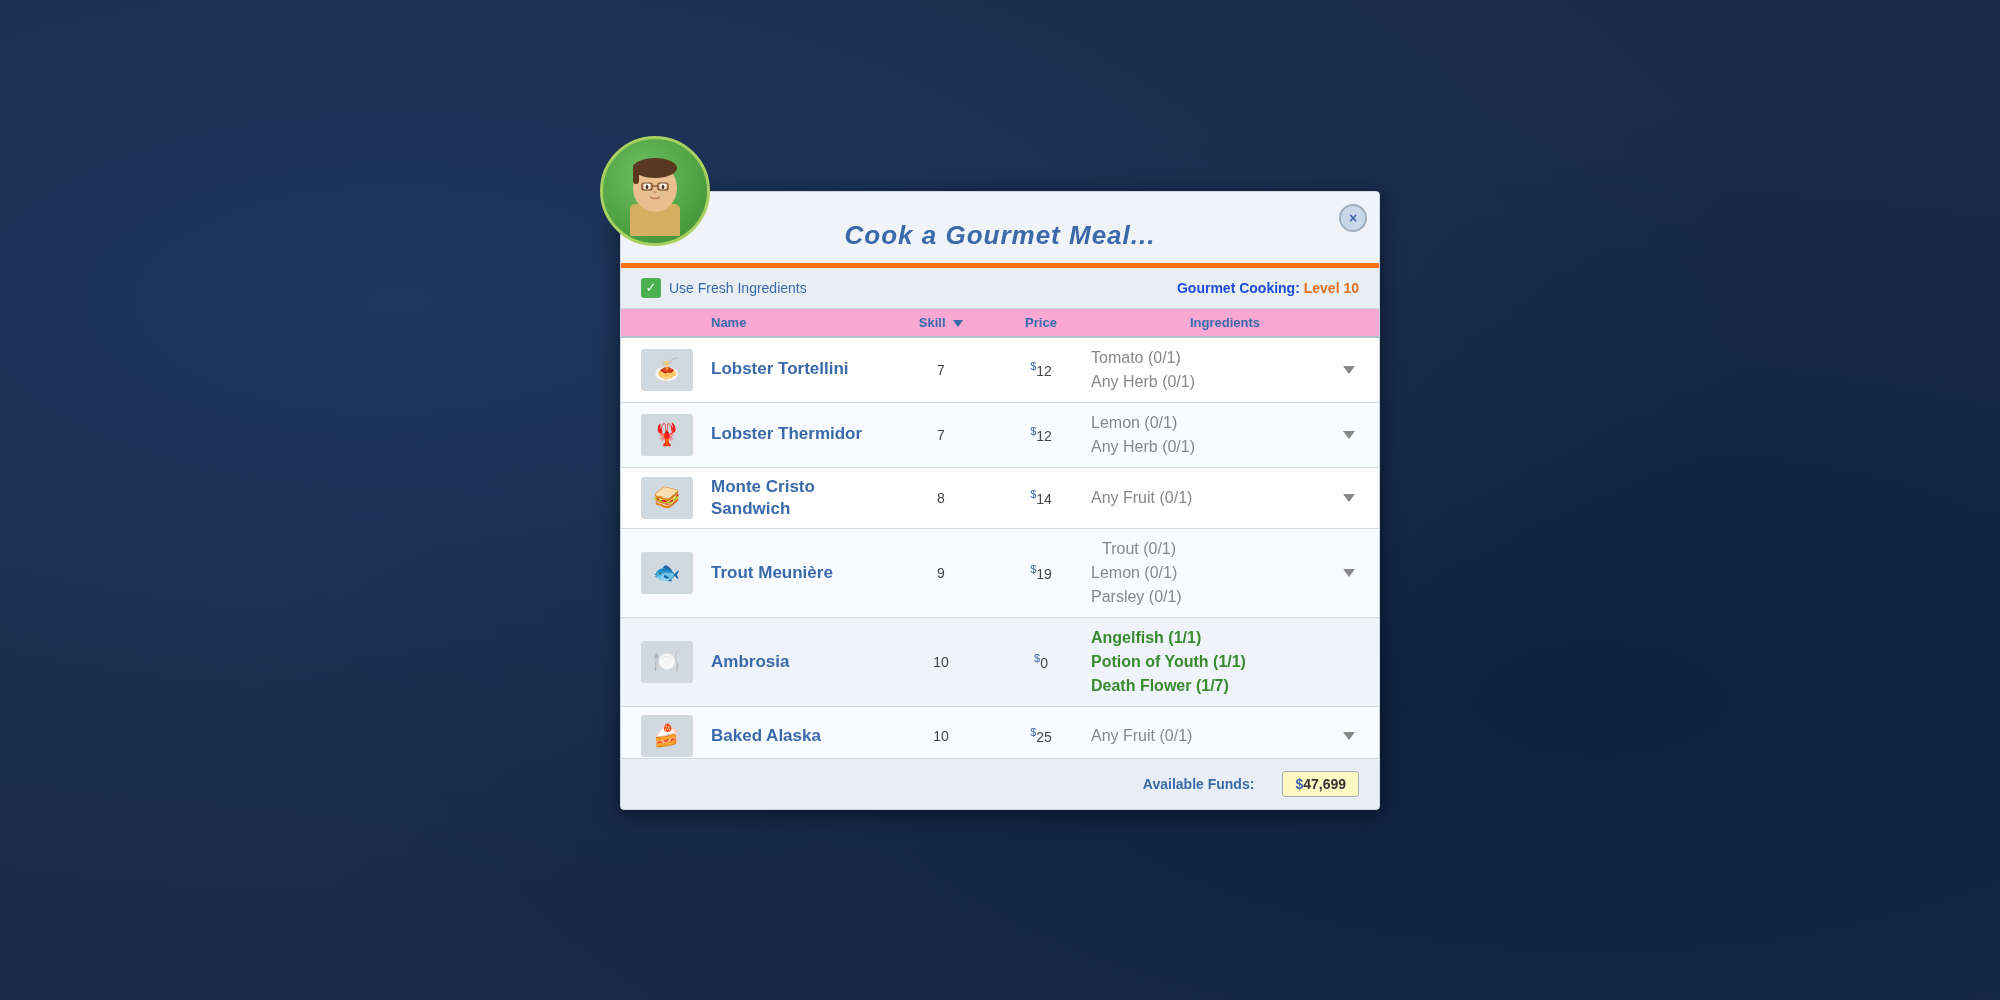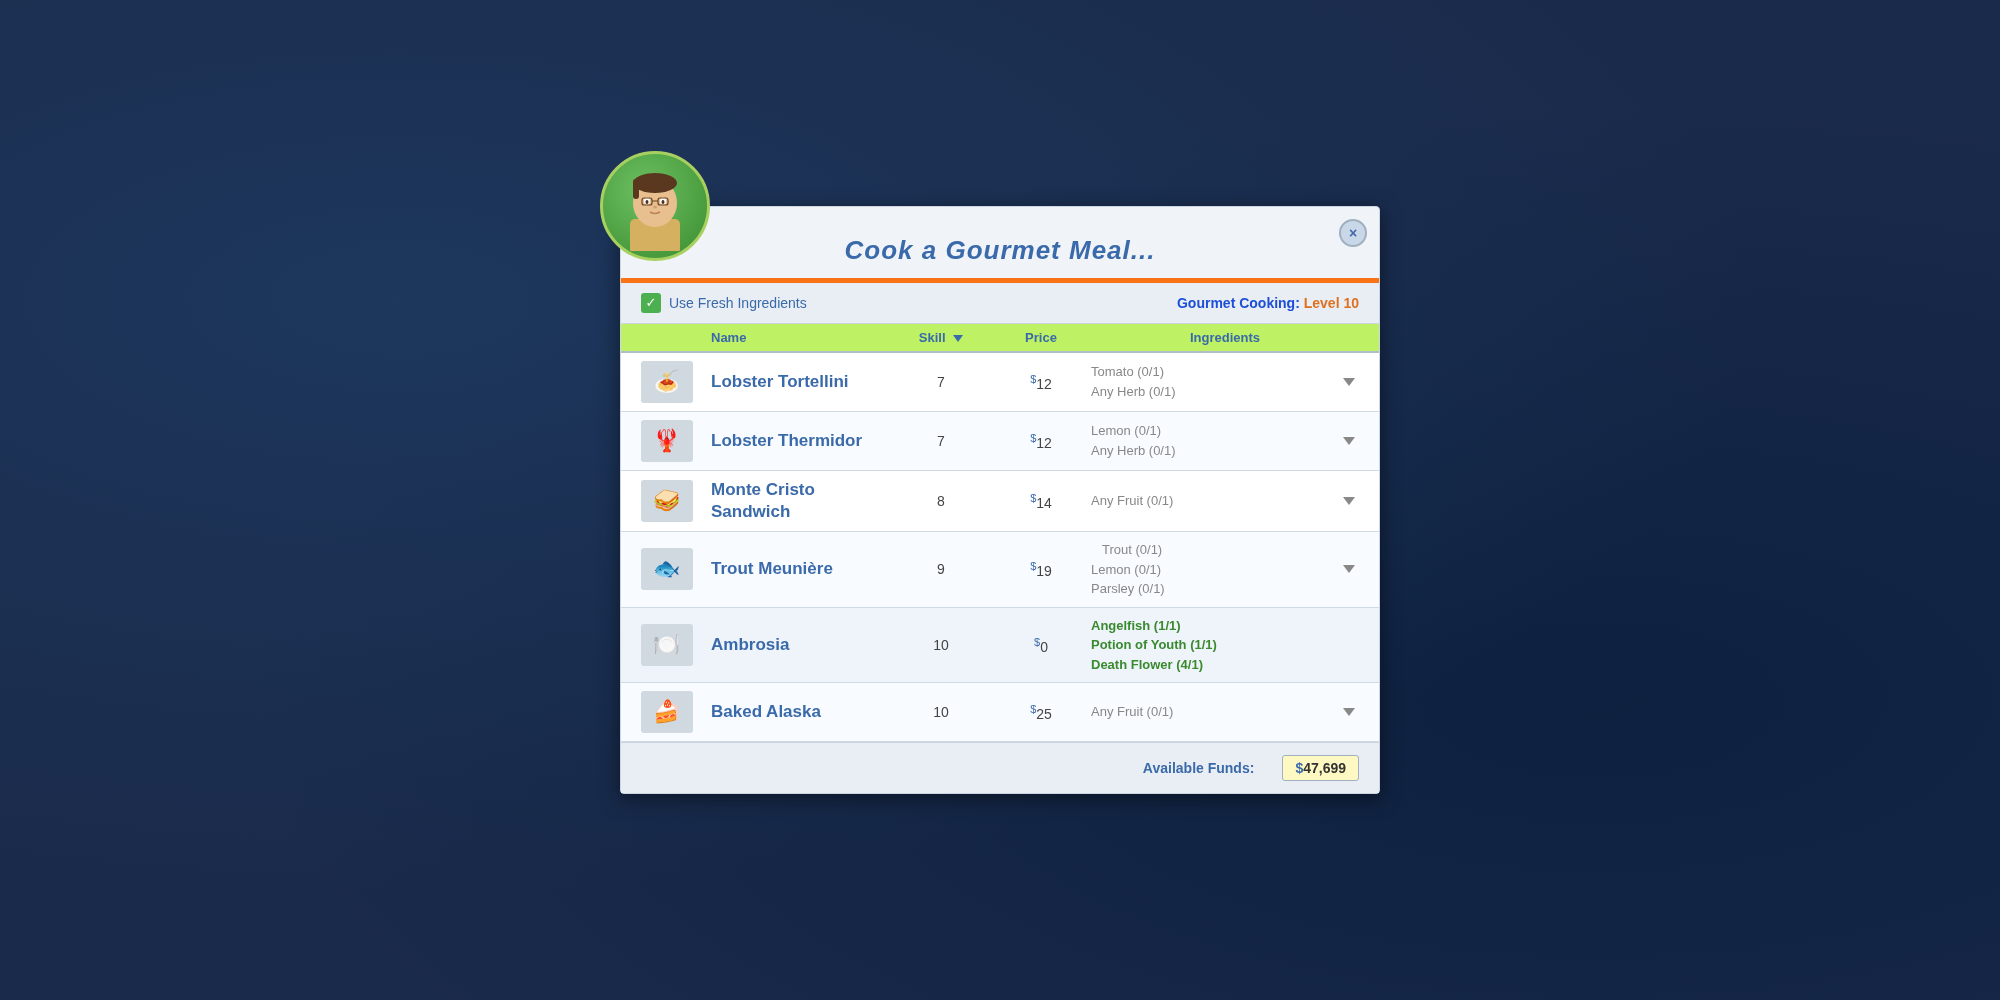--- a/index.html
+++ b/index.html
@@ -127,21 +127,21 @@
 
     .skill-level span {
       color: #1d4ed8;
     }
 
     .table-header {
       display: grid;
       grid-template-columns: 70px 180px 100px 100px 1fr;
       padding: 6px 20px;
       border-bottom: 2px solid #b0beca;
-      background: #bef264;
+      background: #f9a8d4;
     }
 
     .table-header-cell {
       font-size: 13px;
       font-weight: bold;
       color: #3a6aaa;
       text-align: center;
     }
 
     .table-header-cell.left {
@@ -209,21 +209,21 @@
       text-align: center;
     }
 
     .price-symbol {
       color: #3a6aaa;
       font-size: 12px;
       vertical-align: super;
     }
 
     .ingredients-cell {
-      font-size: 13px;
+      font-size: 16px;
       color: #888;
       line-height: 1.5;
       position: relative;
       padding-right: 24px;
     }
 
     .ingredient-line {
       display: block;
     }
 
@@ -403,21 +403,21 @@
         </div>
         <div style="position: relative;">
           <div class="table-row" style="background: rgb(238, 244, 250);">
             <div class="food-image">🍽️</div>
             <div class="food-name">Ambrosia</div>
             <div class="food-skill">10</div>
             <div class="food-price"><span class="price-symbol" style="color:#3a6aaa;font-size:11px;vertical-align:super;">$</span>0</div>
             <div class="ingredients-cell" style="position: relative;">
               <span class="ingredient-line" style="color: rgb(58, 138, 48); font-weight: bold;">Angelfish (1/1)</span>
               <span class="ingredient-line" style="color: rgb(58, 138, 48); font-weight: bold;">Potion of Youth (1/1)</span>
-              <span class="ingredient-line" style="color: rgb(58, 138, 48); font-weight: bold;">Death Flower (4/1)</span>
+              <span class="ingredient-line" style="color: rgb(58, 138, 48); font-weight: bold;">Death Flower (1/7)</span>
             </div>
           </div>
         </div>
         <div style="position: relative;">
           <div class="table-row" style="background: rgb(248, 251, 255);">
             <div class="food-image">🍰</div>
             <div class="food-name">Baked Alaska</div>
             <div class="food-skill">10</div>
             <div class="food-price"><span class="price-symbol" style="color:#3a6aaa;font-size:11px;vertical-align:super;">$</span>25</div>
             <div class="ingredients-cell" style="position: relative;">

